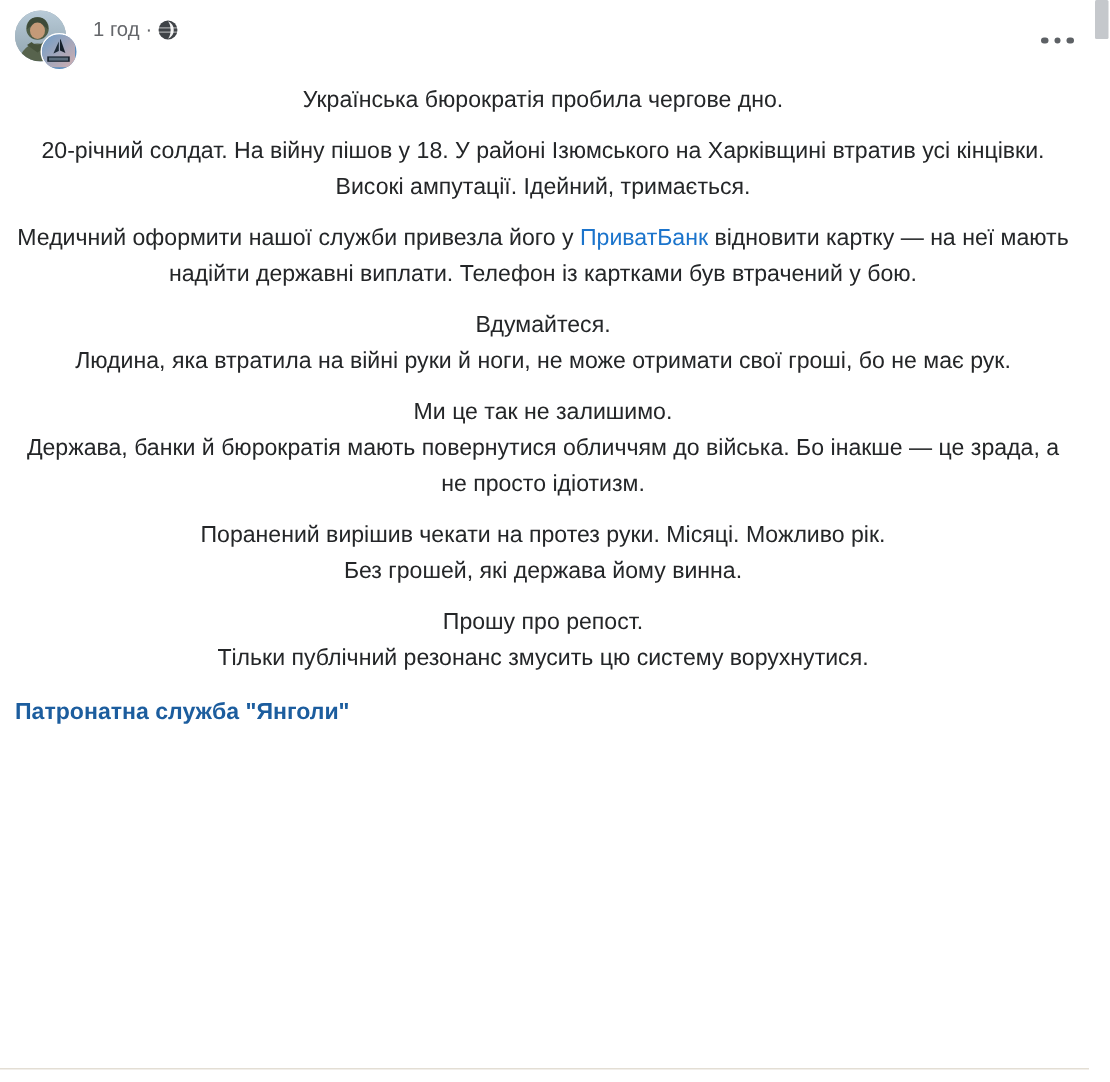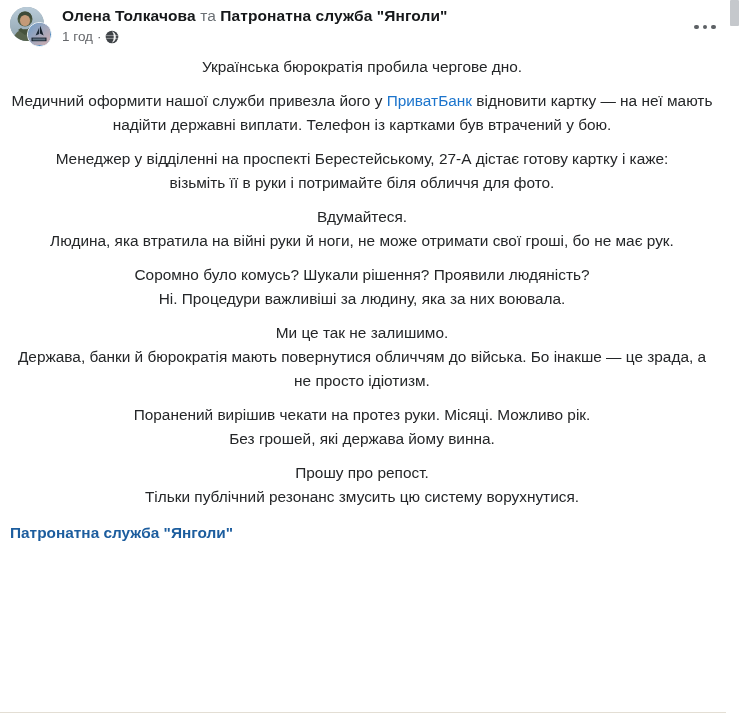--- a/index.html
+++ b/index.html
@@ -230,25 +230,20 @@
           <rect width="22" height="22" fill="url(#badgeg)"></rect>
           <path d="M12.4 3.2 L15.6 12.4 L12.0 10.6 L12.0 3.4 Z" fill="#15202b"></path>
           <path d="M11.2 4.6 L11.2 11.0 L7.6 12.6 Z" fill="#1d2b38"></path>
           <rect x="3.5" y="14.6" width="15" height="3.6" fill="#16222e"></rect>
           <rect x="4.6" y="15.4" width="12.8" height="2" fill="#9fb8cc" opacity="0.5"></rect>
         </svg>
       </div>
     </div>
 
     <div class="header-text">
-      <div class="names">
-        <span class="bold">Олена Толкачова</span>
-        <span class="conj">та</span>
-        <span class="bold">Патронатна служба "Янголи"</span>
-      </div>
       <div class="meta">
         <span>1 год</span>
         <span class="dot">·</span>
         <span class="globe-icon">
           <svg width="14" height="14" viewBox="0 0 14 14">
             <circle cx="7" cy="7" r="6.3" fill="#3f4347"></circle>
             <path d="M7 1.2 a6.3 6.3 0 0 1 0 11.6 a4 7 0 0 0 0 -11.6z" fill="#ffffff" opacity="0.92"></path>
             <path d="M1.1 5.6 h11.8 M1.1 8.4 h11.8" stroke="#ffffff" stroke-width="0.8" opacity="0.55" fill="none"></path>
           </svg>
         </span>
@@ -259,29 +254,27 @@
       <span></span>
       <span></span>
       <span></span>
     </div>
   </div>
 
   <div class="post-body">
 
     <p class="para">Українська бюрократія пробила чергове дно.</p>
 
+    <p class="para">20-річний солдат. На війну пішов у 18. У районі Ізюмського на Харківщині втратив усі кінцівки.
+Високі ампутації. Ідейний, тримається.</p>
 
     <p class="para"><span>Медичний оформити нашої служби привезла його у </span><a class="inline-link">ПриватБанк</a><span> відновити картку — на неї мають надійти державні виплати. Телефон із картками був втрачений у бою.</span></p>
 
-    <p class="para">Менеджер у відділенні на проспекті Берестейському, 27-А дістає готову картку і каже:
-візьміть її в руки і потримайте біля обличчя для фото.</p>
     <p class="para">Вдумайтеся.
 Людина, яка втратила на війні руки й ноги, не може отримати свої гроші, бо не має рук.</p>
-    <p class="para">Соромно було комусь? Шукали рішення? Проявили людяність?
-Ні. Процедури важливіші за людину, яка за них воювала.</p>
     <p class="para">Ми це так не залишимо.
 Держава, банки й бюрократія мають повернутися обличчям до війська. Бо інакше — це зрада, а не просто ідіотизм.</p>
     <p class="para">Поранений вирішив чекати на протез руки. Місяці. Можливо рік.
 Без грошей, які держава йому винна.</p>
     <p class="para">Прошу про репост.
 Тільки публічний резонанс змусить цю систему ворухнутися.</p>
 
     <div class="tag-links">
       <a class="tag-link">Патронатна служба "Янголи"</a>
 

